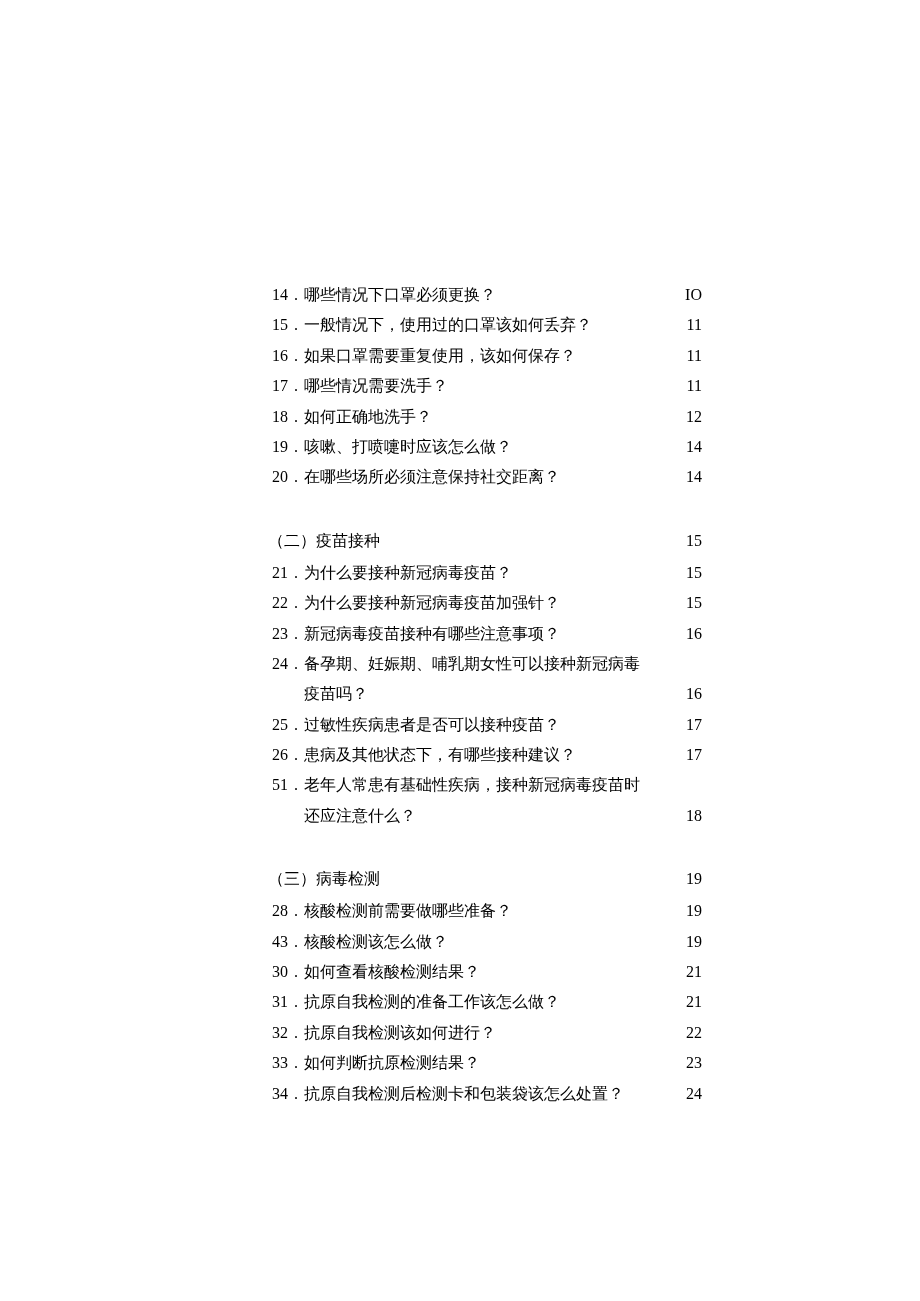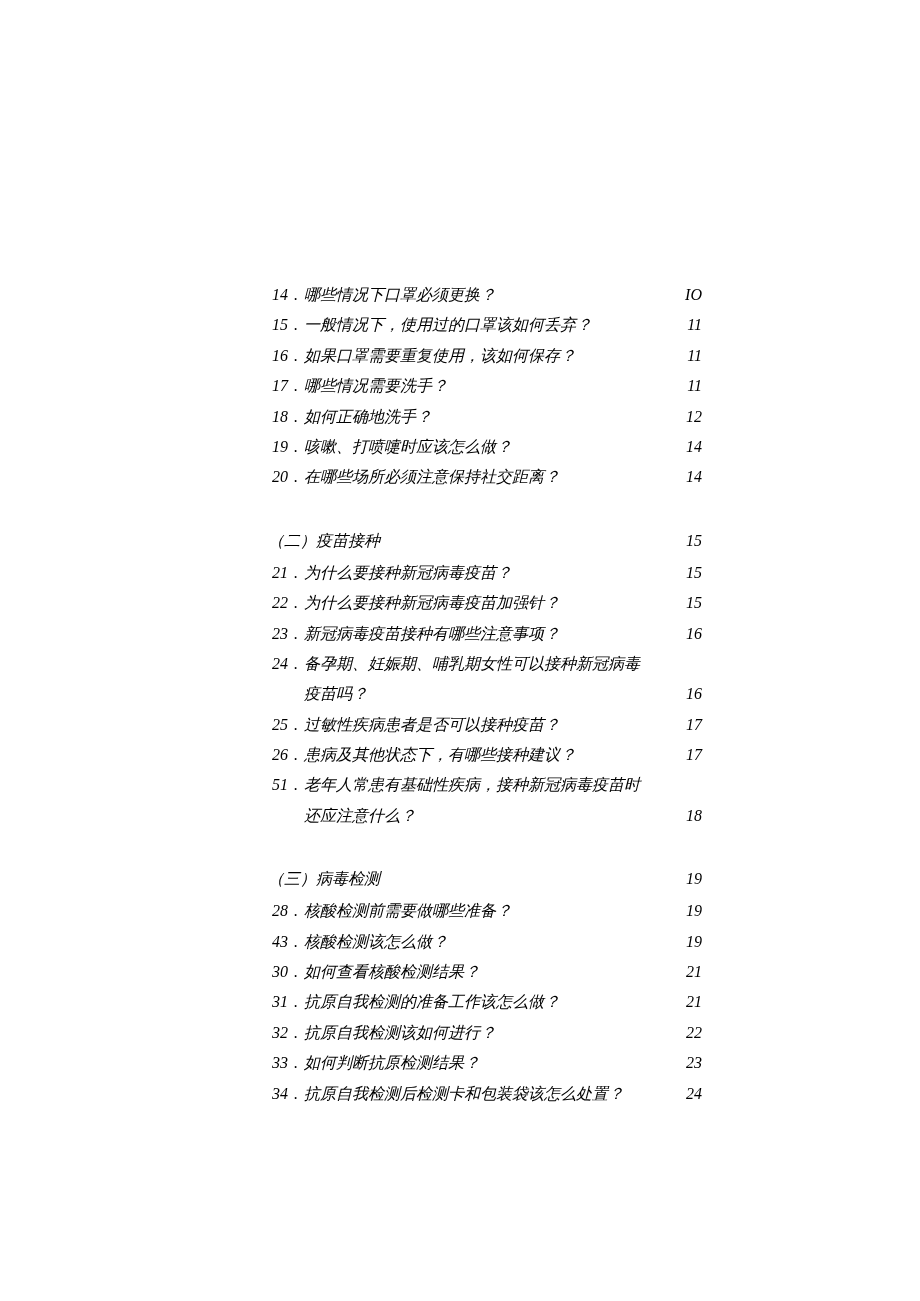--- a/index.html
+++ b/index.html
@@ -7,21 +7,20 @@
     padding: 0;
     background: #fff;
     font-family: "SimSun", "宋体", serif;
     width: 920px;
     min-height: 1301px;
     color: #000;
   }
   .page {
     padding: 280px 218px 0 228px;
     box-sizing: border-box;
-    font-style: italic;
   }
   .section-header {
     display: flex;
     justify-content: space-between;
     align-items: baseline;
     font-family: "SimSun", "宋体", serif;
     font-size: 16px;
     margin-top: 38px;
     margin-bottom: 6px;
   }

